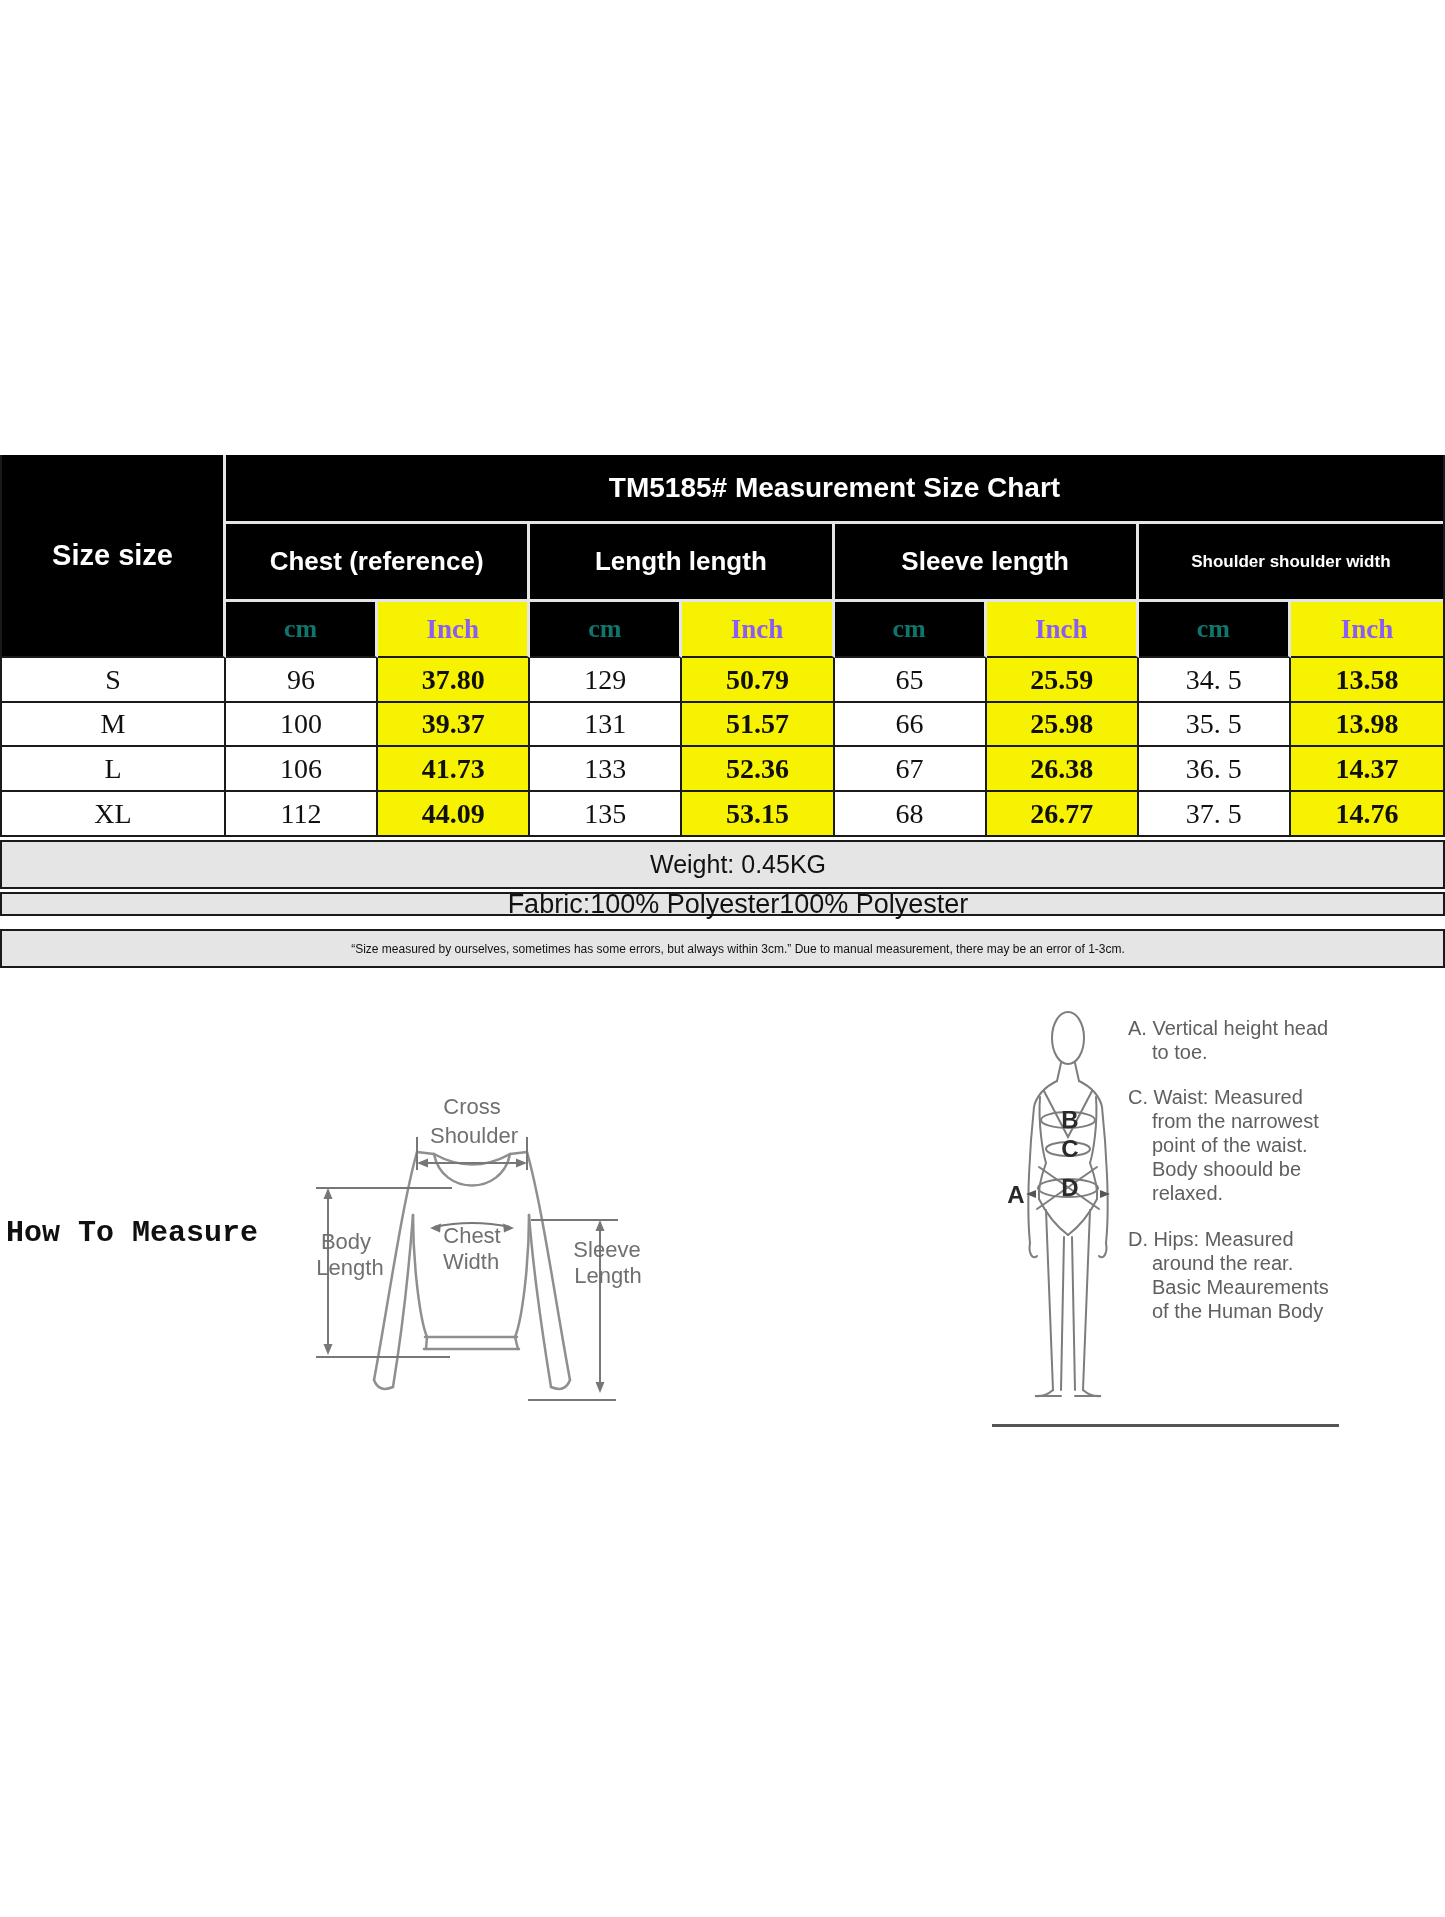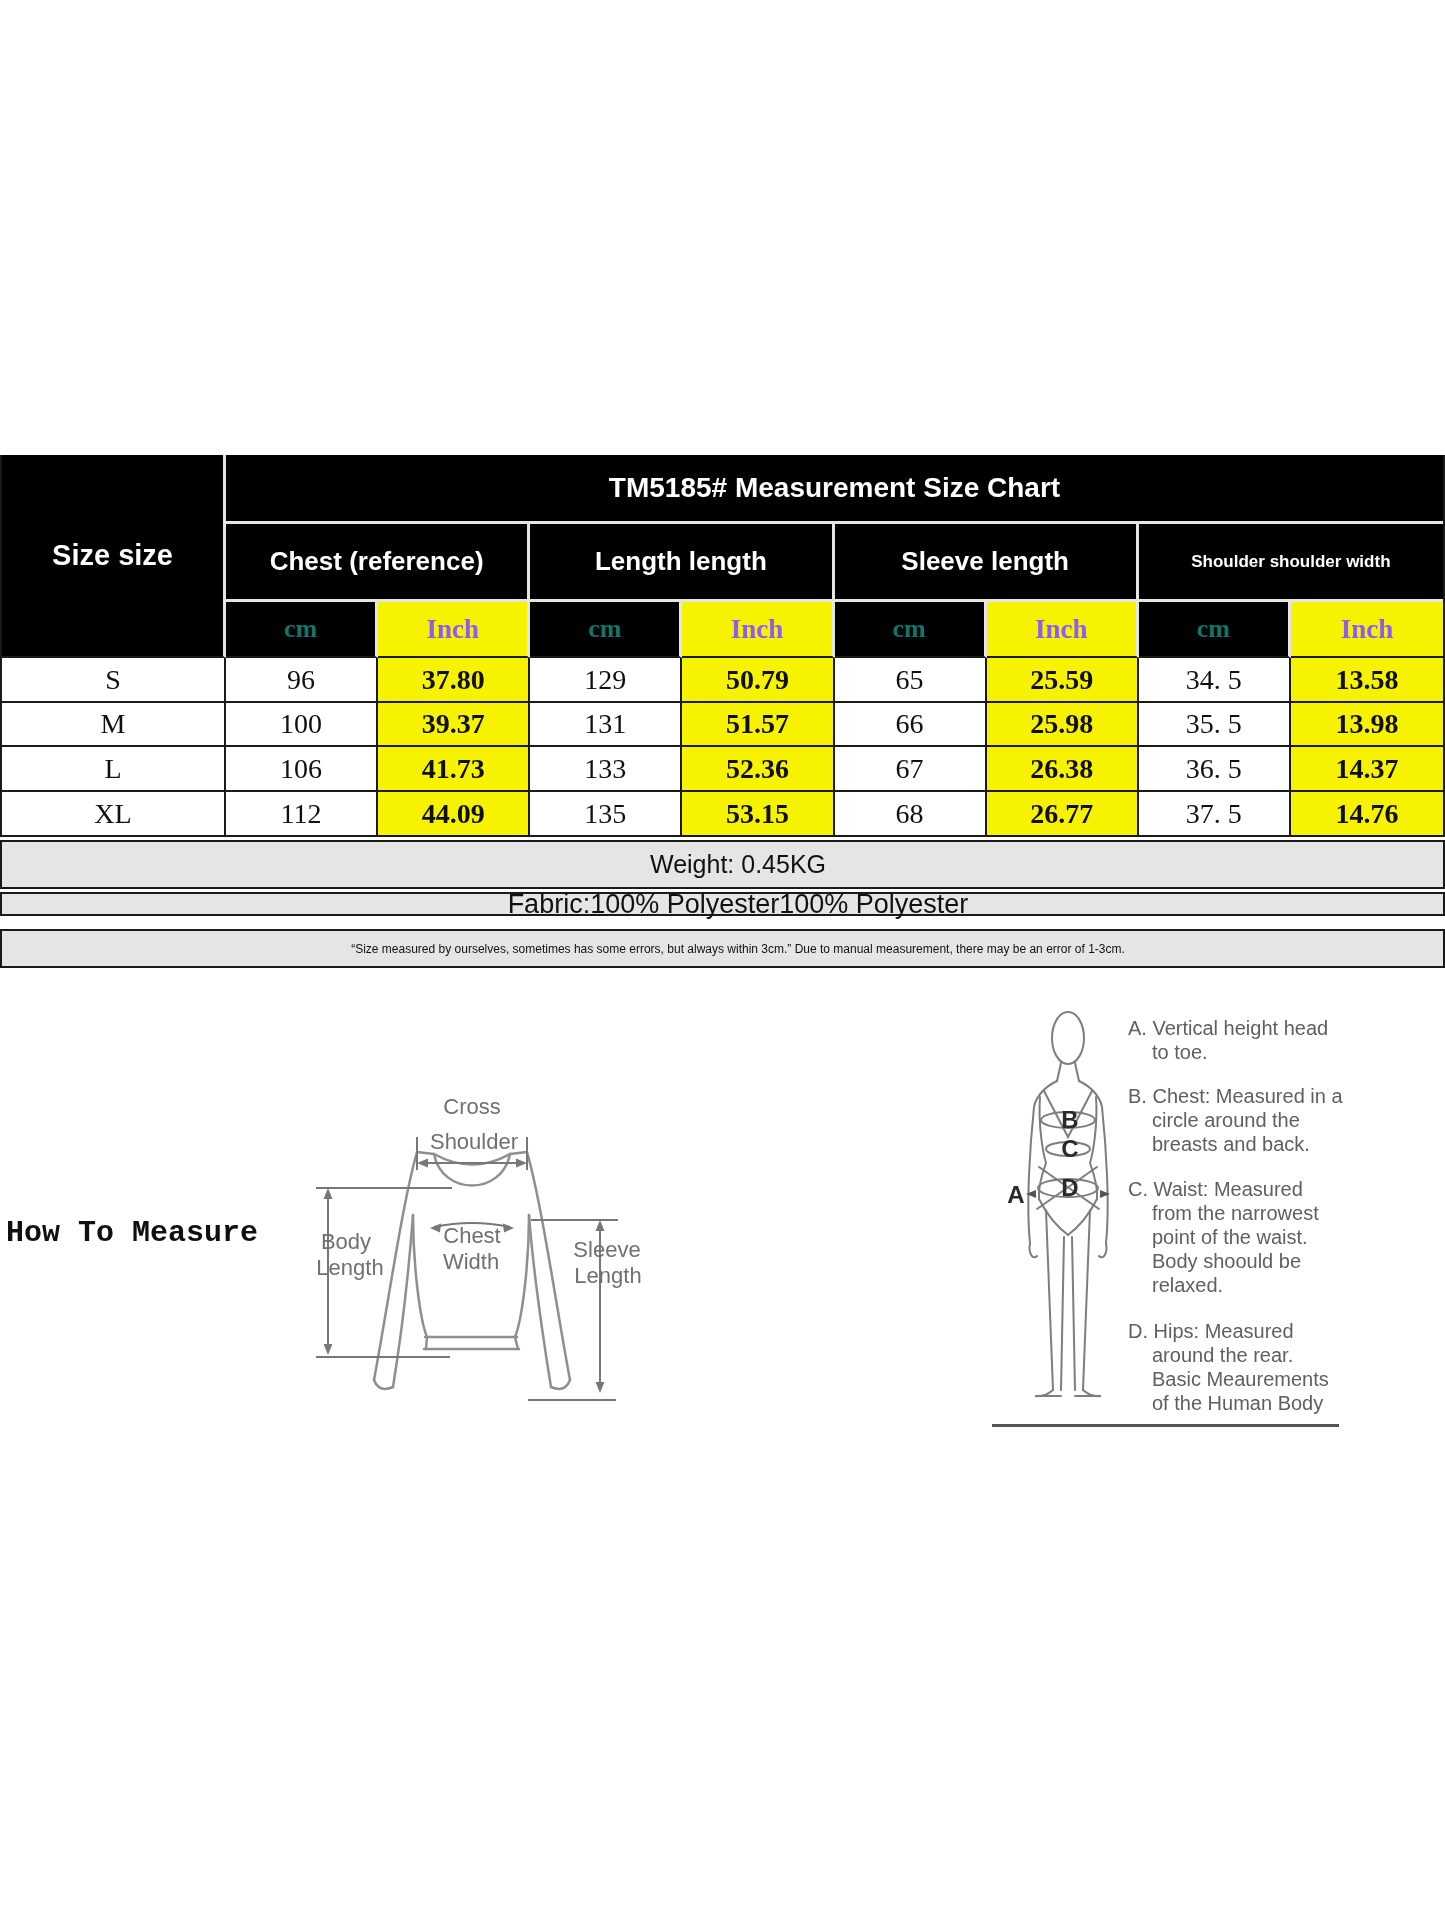--- a/index.html
+++ b/index.html
@@ -172,21 +172,21 @@
       <polygon points="28,113 23.5,124 32.5,124"></polygon>
         <polygon points="28,280 23.5,269 32.5,269"></polygon>
       <polygon points="130,153 141,148.5 140,157.5"></polygon>
         <polygon points="214,153 203,148.5 204,157.5"></polygon>
       <polygon points="300,145 295.5,156 304.5,156"></polygon>
         <polygon points="300,318 295.5,307 304.5,307"></polygon>
     </g>
   </svg>
 
   <div class="diag-label" style="left:472px;top:1107px;">Cross</div>
-  <div class="diag-label" style="left:474px;top:1136px;margin-top:6px;">Shoulder</div>
+  <div class="diag-label" style="left:474px;top:1136px;">Shoulder</div>
   <div class="diag-label" style="left:346px;top:1242px;">Body</div>
   <div class="diag-label" style="left:350px;top:1268px;">Length</div>
   <div class="diag-label" style="left:472px;top:1236px;">Chest</div>
   <div class="diag-label" style="left:471px;top:1262px;">Width</div>
   <div class="diag-label" style="left:607px;top:1250px;">Sleeve</div>
   <div class="diag-label" style="left:608px;top:1276px;">Length</div>
 
   <svg style="left:990px;top:1005px;" width="160" height="400" viewBox="0 0 160 400">
     <g stroke="#7d7d7d" stroke-width="2" fill="none" stroke-linecap="round">
       <ellipse cx="78" cy="33" rx="16" ry="26"></ellipse>
@@ -224,25 +224,20 @@
 
   <div class="fig-letter" style="left:1016px;top:1195px;">A</div>
   <div class="fig-letter" style="left:1070px;top:1120px;">B</div>
   <div class="fig-letter" style="left:1070px;top:1149px;">C</div>
   <div class="fig-letter" style="left:1070px;top:1188px;">D</div>
 
   <div class="notes">
     <p class="na">
       <span>A. Vertical height head</span><br>
       <span>to toe.</span>
-    </p>
-    <p class="nb">
-      <span>B. Chest: Measured in a</span><br>
-      <span>circle around the</span><br>
-      <span>breasts and back.</span>
     </p>
     <p class="nc">
       <span>C. Waist: Measured</span><br>
       <span>from the narrowest</span><br>
       <span>point of the waist.</span><br>
       <span>Body shoould be</span><br>
       <span>relaxed.</span>
     </p>
     <p class="nd">
       <span>D. Hips: Measured</span><br>

